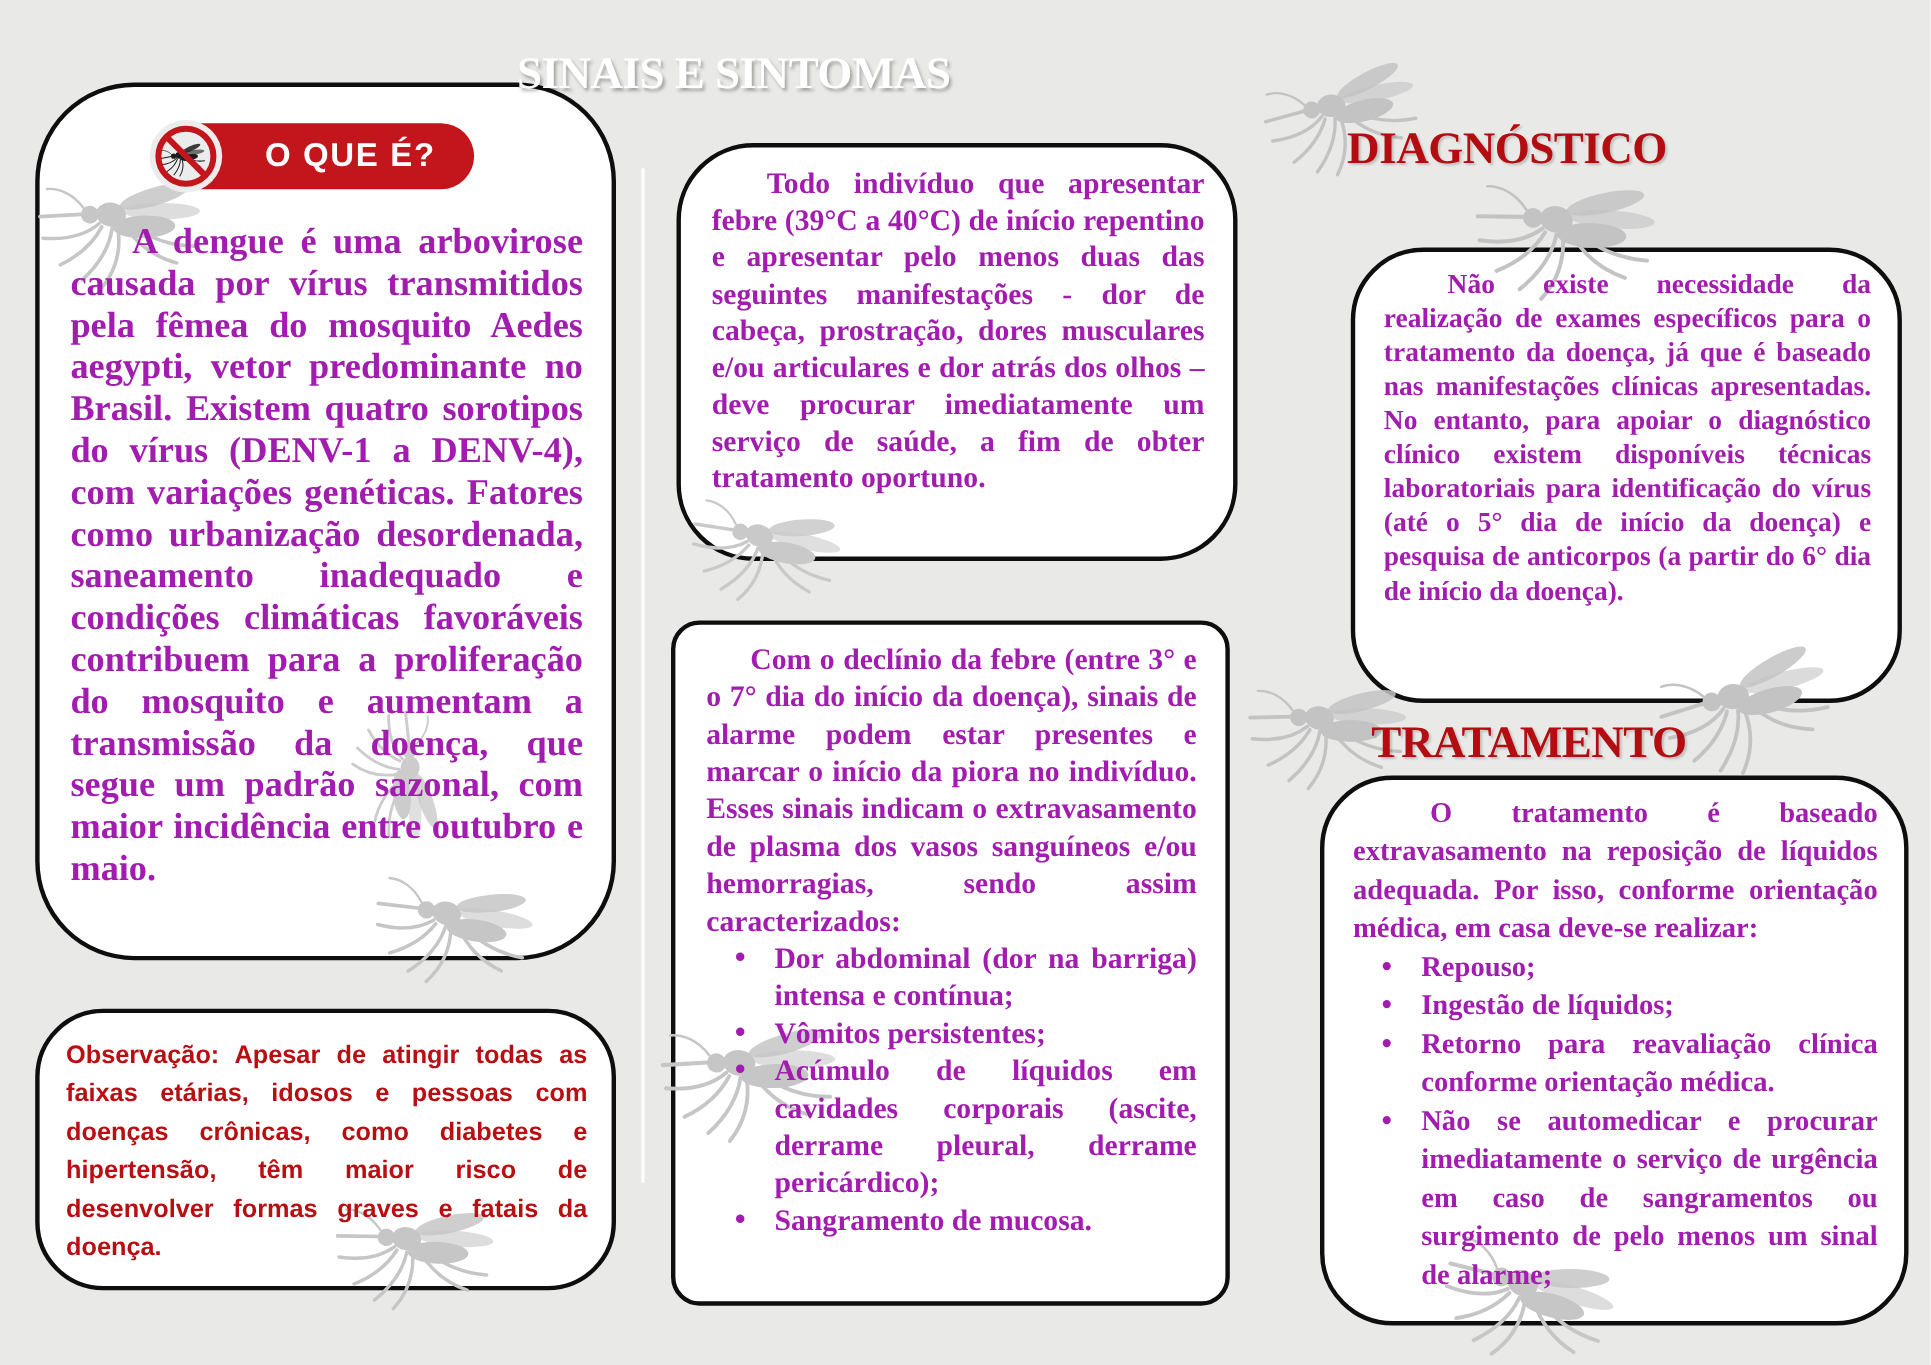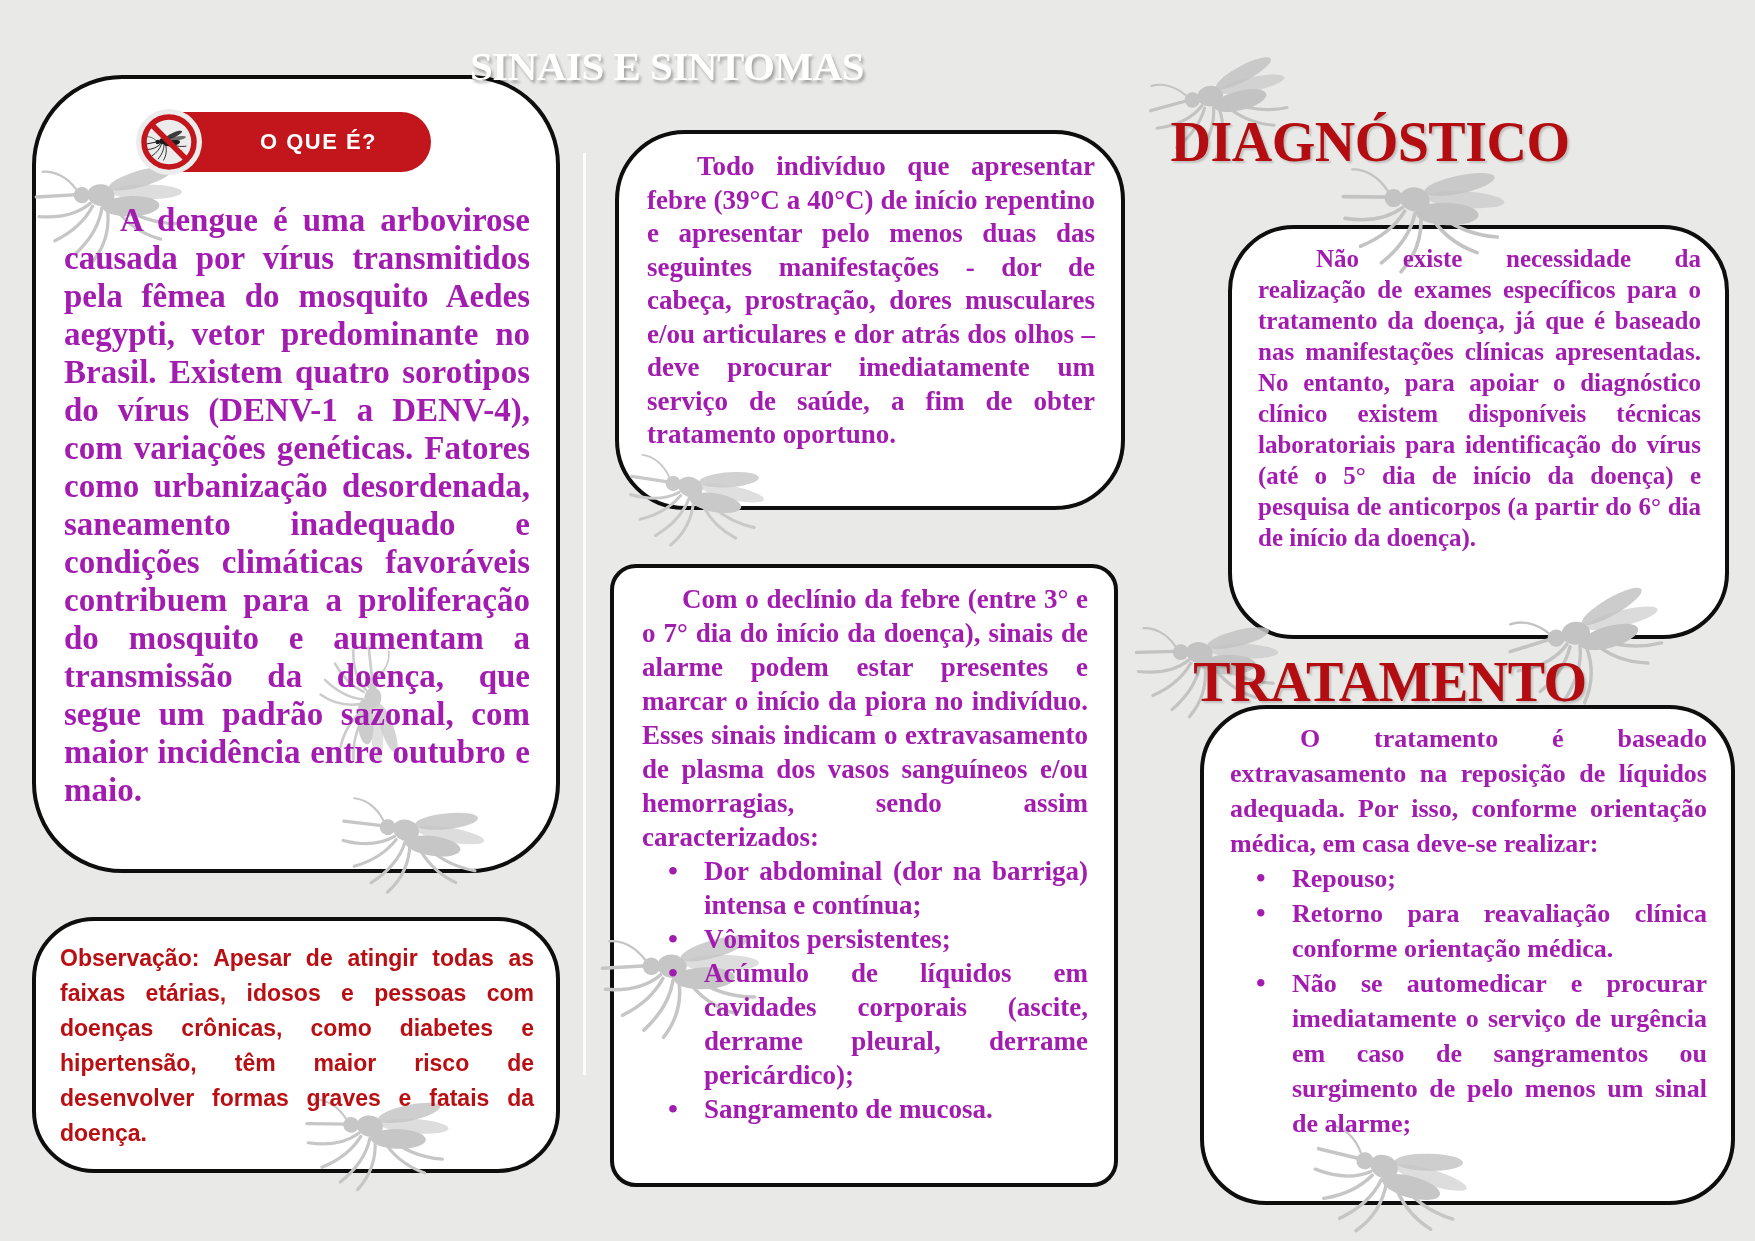--- a/index.html
+++ b/index.html
@@ -11,39 +11,39 @@
   .fold-line{position:absolute; left:583px; top:153px; width:3px; height:922px; background:rgba(255,255,255,.9); z-index:4;}
 
   .card{position:absolute; background:#ffffff; border:4px solid #0e0e0e;}
   .card-text{position:relative; z-index:5; color:#a21caf; font-weight:bold; text-align:justify;}
 
   
   .card-left1{left:32px; top:75px; width:520px; height:790px; border-radius:90px;}
   .pill{position:absolute; left:110px; top:33px; width:285px; height:60px; background:#c3161c;
         border-radius:32px; z-index:6;}
   .pill-label{position:absolute; left:70px; right:10px; top:0; height:60px; display:flex; align-items:center; justify-content:center;
-        color:#ffffff; font-family:"Liberation Sans", sans-serif; font-weight:bold; font-size:22px; letter-spacing:1.5px;}
+        color:#ffffff; font-family:"Liberation Sans", sans-serif; font-weight:bold; font-size:30px; letter-spacing:1.5px;}
   .pill-icon{position:absolute; left:-12px; top:-5px; width:70px; height:70px; z-index:7;}
   .left-body{position:absolute; left:28px; right:26px; top:122px; font-size:33px; line-height:38px; text-indent:56px;}
 
   .card-left2{left:32px; top:917px; width:520px; height:248px; border-radius:62px;}
   .obs-text{position:absolute; left:24px; right:22px; top:20px; font-family:"Liberation Sans", sans-serif;
         color:#b90f13; font-size:23px; line-height:35px;}
 
   
   .mid-title{position:absolute; left:470px; top:42px; width:612px; z-index:5; text-align:left;
         color:#ffffff; font-weight:bold; font-size:41px; letter-spacing:-0.5px;
         text-shadow:2px 3px 3px rgba(0,0,0,.3);}
   .card-mid1{left:615px; top:130px; width:502px; height:372px; border-radius:70px;}
   .mid1-body{position:absolute; left:28px; right:26px; top:16px; font-size:27px; line-height:33.5px; text-indent:50px;}
   .card-mid2{left:610px; top:564px; width:500px; height:615px; border-radius:26px;}
   .mid2-body{position:absolute; left:28px; right:26px; top:14px; font-size:27px; line-height:34px; text-indent:40px;}
 
   
-  .right-title{position:absolute; z-index:5; text-align:center; color:#b30d11; font-weight:bold; font-size:56px;
+  .right-title{position:absolute; z-index:5; text-align:center; color:#b30d11; font-weight:bold; font-size:41px;
         letter-spacing:-0.5px; text-shadow:2px 2px 2px rgba(0,0,0,.18);}
   .diag-title{left:1160px; top:110px; width:420px;}
   .treat-title{left:1180px; top:650px; width:420px;}
   .card-diag{left:1228px; top:225px; width:493px; height:406px; border-radius:66px;}
   .diag-body{position:absolute; left:26px; right:24px; top:14px; font-size:25px; line-height:31px; text-indent:58px;}
   .card-treat{left:1200px; top:705px; width:527px; height:492px; border-radius:66px;}
   .treat-body{position:absolute; left:26px; right:24px; top:12px; font-size:26px; line-height:35px; text-indent:70px;}
 
   .bullets{margin:0; padding-left:62px; list-style:none;}
   .bullets li{position:relative; text-align:justify; text-indent:0;}
@@ -131,20 +131,21 @@
     <p class="card-text diag-body">Não existe necessidade da realização de exames específicos para o tratamento da doença, já que é baseado nas manifestações clínicas apresentadas. No entanto, para apoiar o diagnóstico clínico existem disponíveis técnicas laboratoriais para identificação do vírus (até o 5° dia de início da doença) e pesquisa de anticorpos (a partir do 6° dia de início da doença).</p>
   </div>
 
   <div class="right-title treat-title">TRATAMENTO</div>
 
   <div class="card card-treat">
     <div class="card-text treat-body">
       <p>O tratamento é baseado extravasamento na reposição de líquidos adequada. Por isso, conforme orientação médica, em casa deve-se realizar:</p>
       <ul class="bullets">
           <li>Repouso;</li>
+          <li>Ingestão de líquidos;</li>
           <li>Retorno para reavaliação clínica conforme orientação médica.</li>
           <li>Não se automedicar e procurar imediatamente o serviço de urgência em caso de sangramentos ou surgimento de pelo menos um sinal de alarme;</li>
         </ul>
     </div>
   </div>
 
   <svg class="mos" style="left:25px; top:138px; width:190px; height:136px; color:#c6c6c6; transform:rotate(8deg);">
       <use href="#mosq"></use>
     </svg>
   <svg class="mos" style="left:290px; top:660px; width:150px; height:107px; color:#cccccc; transform:rotate(95deg);">

